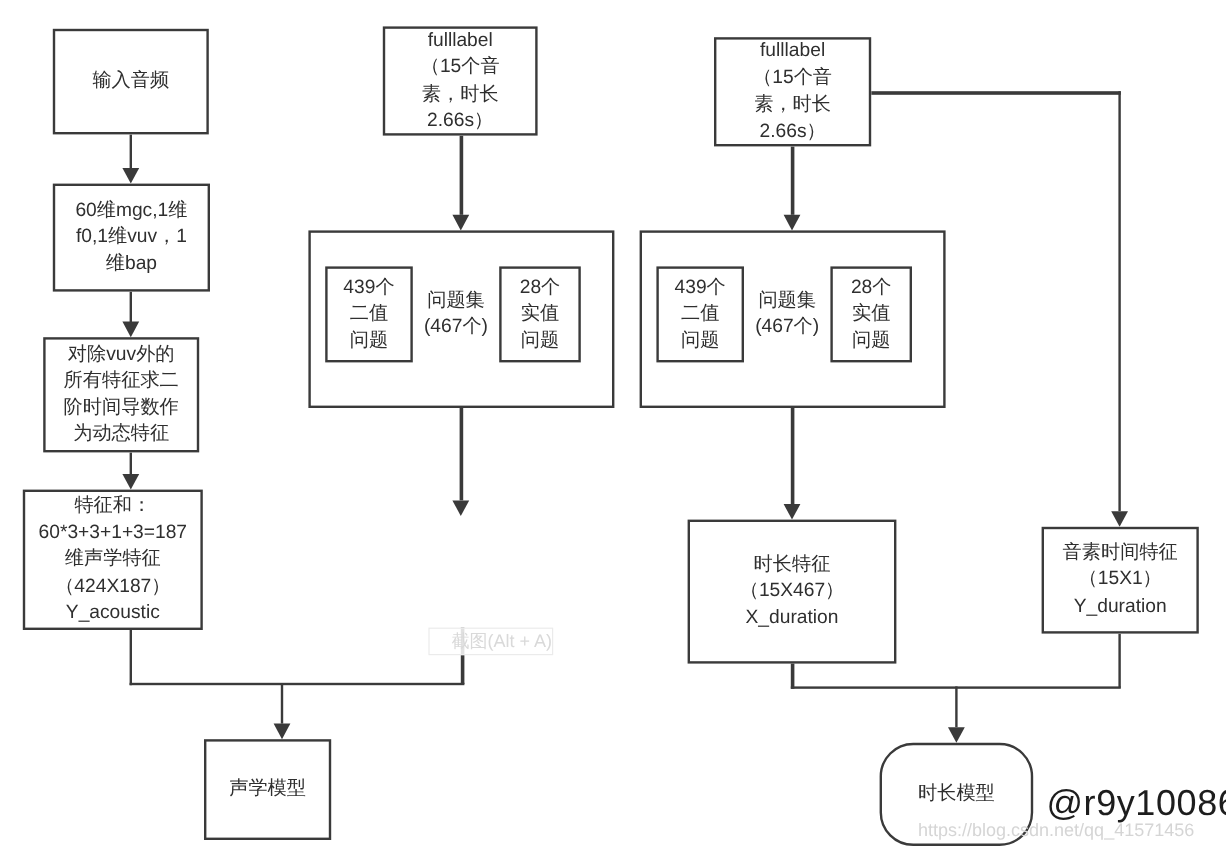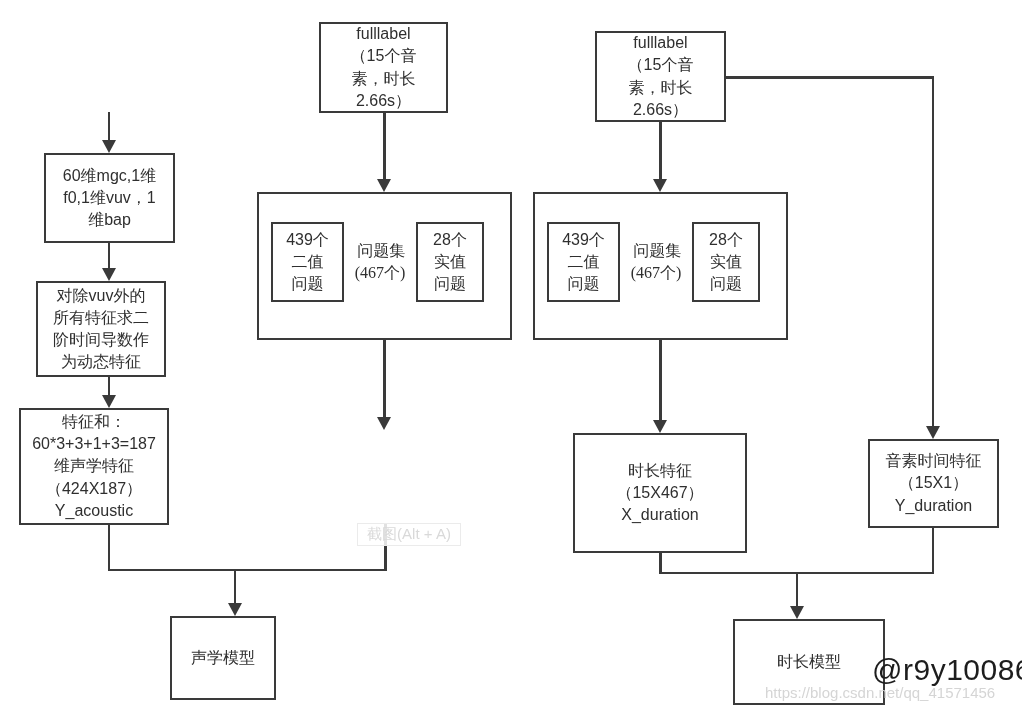--- a/index.html
+++ b/index.html
@@ -35,22 +35,21 @@
     display: flex;
     align-items: center;
     justify-content: center;
     text-align: center;
   }
   .inner-label {
     position: absolute;
     display: flex;
     align-items: center;
     justify-content: center;
-    text-align: right;
-    font-family: Liberation Serif, serif;
+    text-align: center;
   }
   .vline { position: absolute; width: 2.5px; background: #3a3a3a; z-index: 1; }
   .hline { position: absolute; height: 2.5px; background: #3a3a3a; z-index: 1; }
   .arrowhead-down {
     position: absolute;
     width: 0; height: 0;
     border-left: 7px solid transparent;
     border-right: 7px solid transparent;
     border-top: 13px solid #3a3a3a;
     z-index: 1;
@@ -58,21 +57,21 @@
   .tooltip-watermark {
     position: absolute;
     left: 357px; top: 523px;
     width: 104px; height: 23px;
     background: rgba(255,255,255,0.85);
     border: 1px solid #ebebeb;
     color: #d9d9d9;
     font-size: 15px;
     display: flex;
     align-items: center;
-    justify-content: center;
+    justify-content: flex-end;
     z-index: 3;
   }
   .username-watermark {
     position: absolute;
     left: 872px; top: 653px;
     font-size: 30px;
     color: #1d1d1d;
     z-index: 3;
     letter-spacing: 0.5px;
   }
@@ -82,20 +81,23 @@
     font-size: 15px;
     color: #d5d5d5;
     z-index: 3;
   }
 </style>
 </head>
 <body>
 
 <div class="canvas">
 
+  <div class="node" style="left:44px; top:24px; width:130px; height:88px;">
+    <span class="t">输入音频</span>
+  </div>
 
   <div class="node" style="left:44px; top:153px; width:131px; height:90px;">
     <span class="t">60维mgc,1维
 f0,1维vuv，1
 维bap</span>
   </div>
 
   <div class="node" style="left:36px; top:281px; width:130px; height:96px;">
     <span class="t">对除vuv外的
 所有特征求二
@@ -169,21 +171,21 @@
 （15X467）
 X_duration</span>
   </div>
 
   <div class="node" style="left:868px; top:439px; width:131px; height:89px;">
     <span class="t">音素时间特征
 （15X1）
 Y_duration</span>
   </div>
 
-  <div class="node" style="left:733px; top:619px; width:152px; height:86px;">
+  <div class="node" style="left:733px; top:619px; width:128px; height:86px;border-radius:28px;">
     <span class="t">时长模型</span>
   </div>
 
   <div class="vline" style="left:107.5px; top:112px; height:29px;"></div>
   <div class="arrowhead-down" style="left:102px; top:140px;"></div>
 
   <div class="vline" style="left:107.5px; top:243px; height:26px;"></div>
   <div class="arrowhead-down" style="left:102px; top:268px;"></div>
 
   <div class="vline" style="left:107.5px; top:377px; height:19px;"></div>

